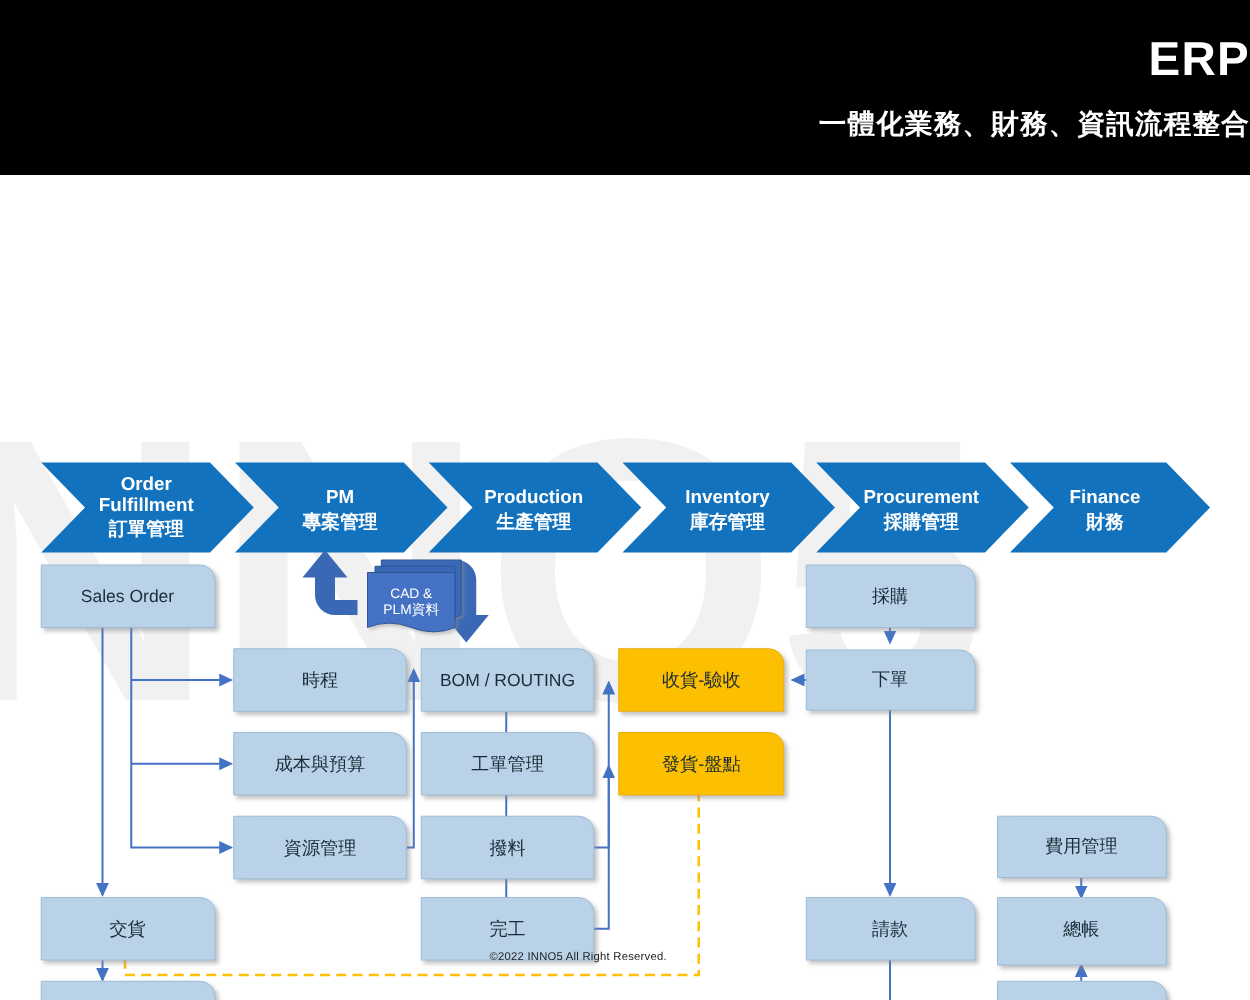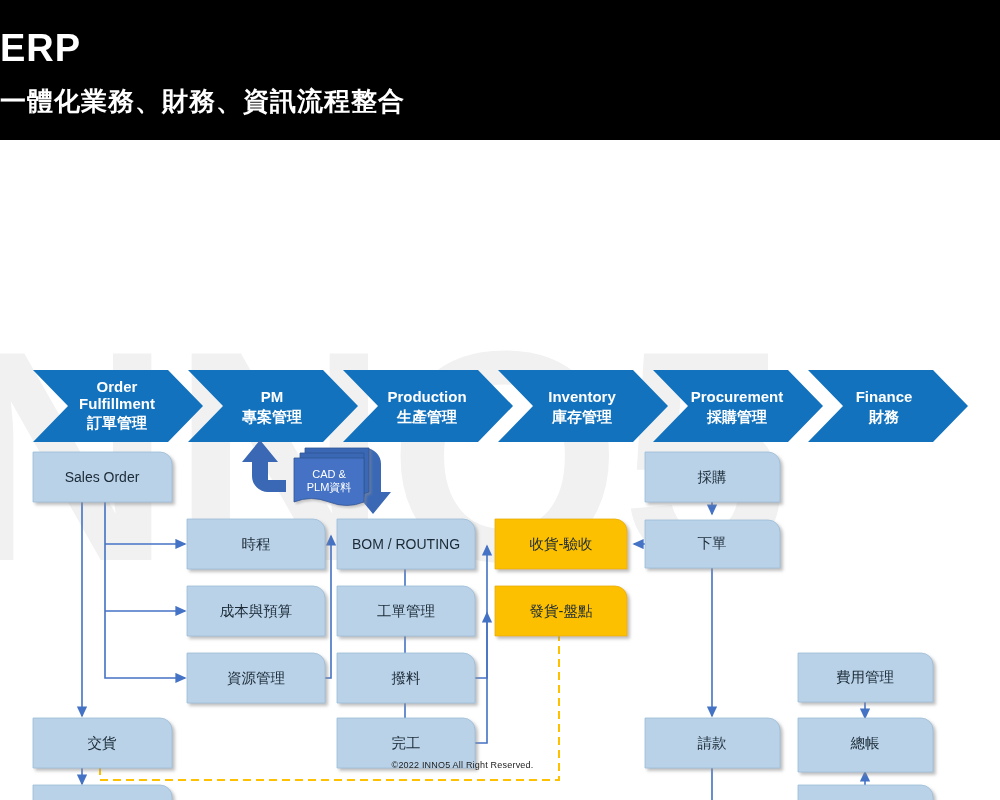--- a/index.html
+++ b/index.html
@@ -3,28 +3,28 @@
 <meta charset="utf-8">
 <style>
   html,body{margin:0;padding:0;}
   body{
     width:1000px;height:800px;background:#ffffff;
     font-family:"Liberation Sans","DejaVu Sans",sans-serif;
     overflow:hidden;position:relative;
   }
   #header{
     position:absolute;left:0;top:0;width:1000px;height:140px;
-    background:#000000;color:#ffffff;text-align:left;
+    background:#000000;color:#ffffff;text-align:right;
   }
   #header .title{
     font-size:38px;font-weight:bold;letter-spacing:1px;
     padding-top:28px;line-height:1.1;
   }
   #header .subtitle{
-    font-size:26px;font-weight:bold;padding-top:14px;letter-spacing:1px;
+    font-size:22px;font-weight:bold;padding-top:14px;letter-spacing:1px;
   }
   #stage{position:absolute;left:0;top:140px;width:1000px;height:660px;background:#fff;}
   svg{display:block;}
   .box-label{
     font-family:"Liberation Sans","DejaVu Sans",sans-serif;
     font-size:14.5px;fill:#1b2a36;text-anchor:middle;dominant-baseline:middle;
   }
   .box-label-en{font-size:14px;}
   .chev-en{
     font-family:"Liberation Sans","DejaVu Sans",sans-serif;

